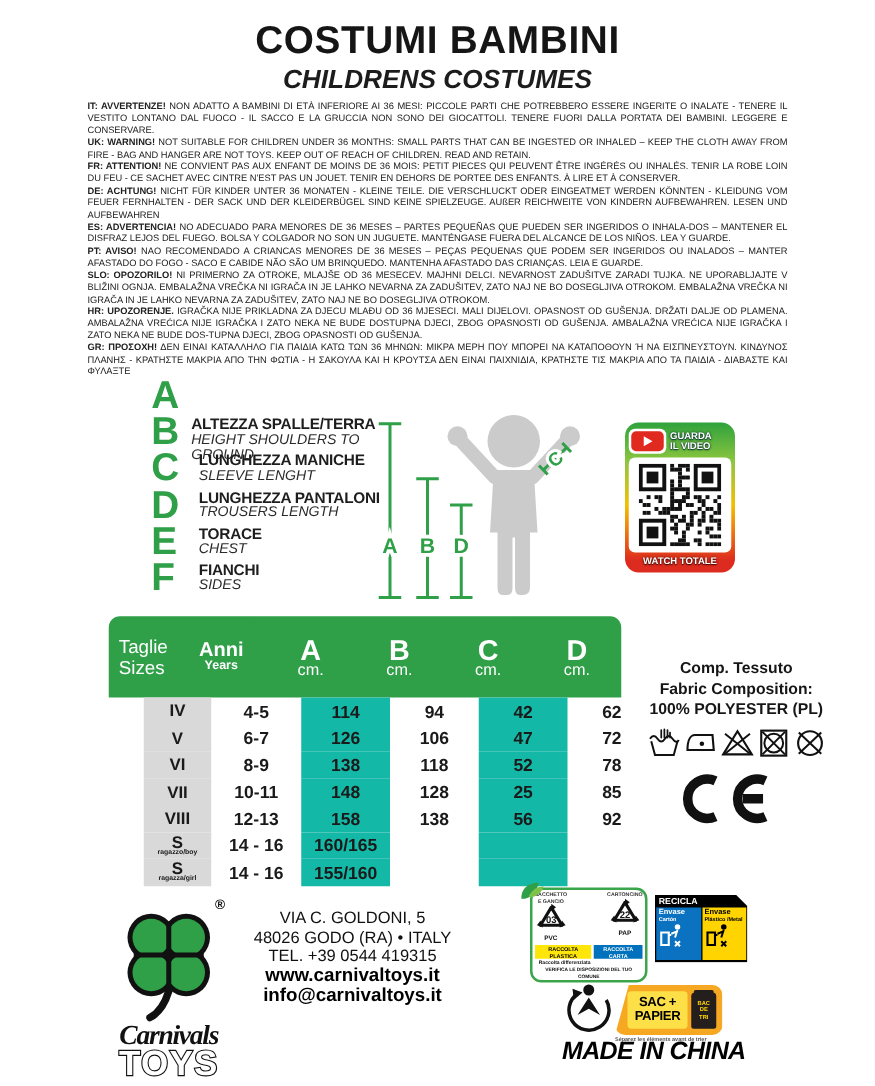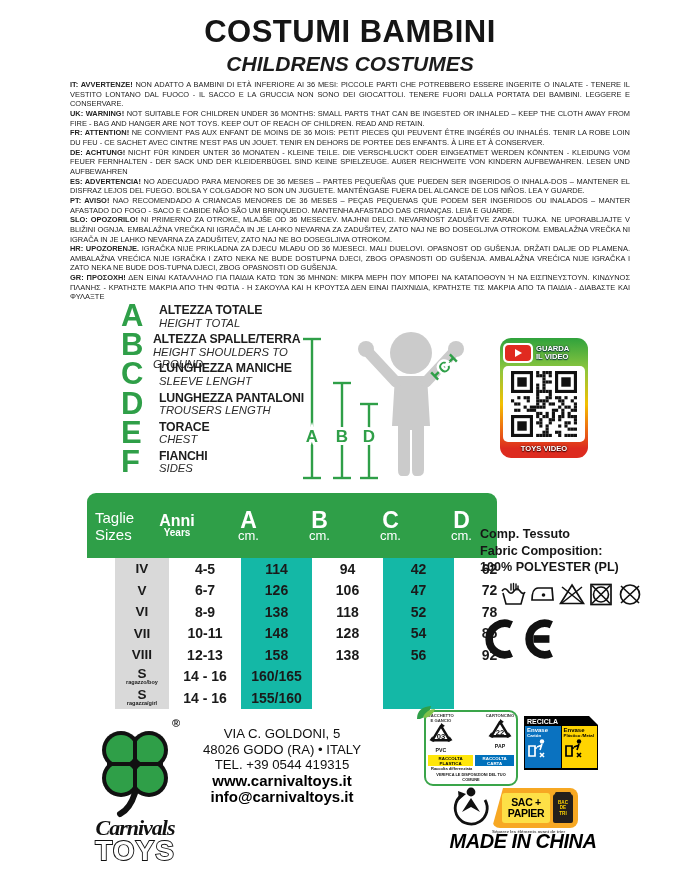--- a/index.html
+++ b/index.html
@@ -48,35 +48,35 @@
   .th-col .unit{font-size:13px;font-weight:500;line-height:12px;}
   .tr{display:grid;grid-template-columns:54px 72px 71px 71px 71px 71px;height:21.5px;
       align-items:center;text-align:center;margin-left:28px;}
   .td{font-size:14px;font-weight:600;height:100%;display:flex;flex-direction:column;
       align-items:center;justify-content:center;color:#1a1a1a;}
   .td .sz{font-size:13.5px;font-weight:800;line-height:11px;}
   .td .szsub{font-size:5.5px;font-weight:700;line-height:6px;}
   .cg1{background:#d9d9d9;}
   .cg2{background:#14b8a6;}
   
-  .comp{position:absolute;left:480px;top:526px;width:182px;}
+  .comp{position:absolute;left:498px;top:526px;width:182px;text-align:center;}
   .comp .cline{font-size:12.6px;font-weight:800;line-height:16.5px;color:#161616;}
   .careicons{display:flex;justify-content:center;gap:3px;margin-top:6px;}
   .cemark{margin-top:11px;margin-right:18px;}
   
   .logo{position:absolute;left:84px;top:713px;}
   .company{position:absolute;left:183px;top:726px;width:198px;text-align:center;}
   .company .cname{font-size:16.5px;font-weight:800;letter-spacing:-.2px;}
   .company .cline{font-size:13.2px;font-weight:500;line-height:15.5px;}
   .company .cbold{font-size:15px;font-weight:800;line-height:16.5px;color:#000;text-decoration:none;display:block;}
   
   .recit{position:absolute;left:424px;top:710px;width:94px;height:76px;border:2px solid #3aa54a;
          border-radius:9px;box-sizing:border-box;padding:2px 2px 1px;text-align:center;}
   .recleaf{position:absolute;left:-11px;top:-9px;}
-  .recrow{display:flex;justify-content:center;gap:32px;}
+  .recrow{display:flex;justify-content:flex-end;gap:32px;}
   .reccol{width:44px;}
   .reclbl{font-size:4.2px;font-weight:700;line-height:4.6px;color:#333;}
   .recmat{font-size:5.2px;font-weight:800;line-height:5px;}
   .recbands{display:flex;gap:2px;margin-top:2px;justify-content:center;}
   .bandy{background:#ffe60a;color:#000;font-size:4.4px;font-weight:800;padding:.5px 1px;}
   .bandb{background:#0071bc;color:#fff;font-size:4.4px;font-weight:800;padding:.5px 1px;}
   .recsub{font-size:4px;font-weight:700;text-align:left;padding-left:3px;line-height:5px;}
   .recfoot{font-size:3.9px;font-weight:800;line-height:5px;margin-top:1px;}
   
   .recicla{position:absolute;left:524px;top:716px;width:74px;height:54px;background:#000;
@@ -123,24 +123,20 @@
     <p><b>ES: ADVERTENCIA!</b> <span>NO ADECUADO PARA MENORES DE 36 MESES – PARTES PEQUEÑAS QUE PUEDEN SER INGERIDOS O INHALA-DOS – MANTENER EL DISFRAZ LEJOS DEL FUEGO. BOLSA Y COLGADOR NO SON UN JUGUETE. MANTÉNGASE FUERA DEL ALCANCE DE LOS NIÑOS. LEA Y GUARDE.</span></p>
     <p><b>PT: AVISO!</b> <span>NAO RECOMENDADO A CRIANCAS MENORES DE 36 MESES – PEÇAS PEQUENAS QUE PODEM SER INGERIDOS OU INALADOS – MANTER AFASTADO DO FOGO - SACO E CABIDE NÃO SÃO UM BRINQUEDO. MANTENHA AFASTADO DAS CRIANÇAS. LEIA E GUARDE.</span></p>
     <p><b>SLO: OPOZORILO!</b> <span>NI PRIMERNO ZA OTROKE, MLAJŠE OD 36 MESECEV. MAJHNI DELCI. NEVARNOST ZADUŠITVE ZARADI TUJKA. NE UPORABLJAJTE V BLIŽINI OGNJA. EMBALAŽNA VREČKA NI IGRAČA IN JE LAHKO NEVARNA ZA ZADUŠITEV, ZATO NAJ NE BO DOSEGLJIVA OTROKOM. EMBALAŽNA VREČKA NI IGRAČA IN JE LAHKO NEVARNA ZA ZADUŠITEV, ZATO NAJ NE BO DOSEGLJIVA OTROKOM.</span></p>
     <p><b>HR: UPOZORENJE.</b> <span>IGRAČKA NIJE PRIKLADNA ZA DJECU MLAĐU OD 36 MJESECI. MALI DIJELOVI. OPASNOST OD GUŠENJA. DRŽATI DALJE OD PLAMENA. AMBALAŽNA VREĆICA NIJE IGRAČKA I ZATO NEKA NE BUDE DOSTUPNA DJECI, ZBOG OPASNOSTI OD GUŠENJA. AMBALAŽNA VREĆICA NIJE IGRAČKA I ZATO NEKA NE BUDE DOS-TUPNA DJECI, ZBOG OPASNOSTI OD GUŠENJA.</span></p>
     <p><b>GR: ΠΡΟΣΟΧΗ!</b> <span>ΔΕΝ ΕΙΝΑΙ ΚΑΤΑΛΛΗΛΟ ΓΙΑ ΠΑΙΔΙΑ ΚΑΤΩ ΤΩΝ 36 ΜΗΝΩΝ: ΜΙΚΡΑ ΜΕΡΗ ΠΟΥ ΜΠΟΡΕΙ ΝΑ ΚΑΤΑΠΟΘΟΥΝ Ή ΝΑ ΕΙΣΠΝΕΥΣΤΟΥΝ. ΚΙΝΔΥΝΟΣ ΠΛΑΝΗΣ - ΚΡΑΤΗΣΤΕ ΜΑΚΡΙΑ ΑΠΟ ΤΗΝ ΦΩΤΙΑ - Η ΣΑΚΟΥΛΑ ΚΑΙ Η ΚΡΟΥΤΣΑ ΔΕΝ ΕΙΝΑΙ ΠΑΙΧΝΙΔΙΑ, ΚΡΑΤΗΣΤΕ ΤΙΣ ΜΑΚΡΙΑ ΑΠΟ ΤΑ ΠΑΙΔΙΑ - ΔΙΑΒΑΣΤΕ ΚΑΙ ΦΥΛΑΞΤΕ</span></p>
   </div>
 
   <div class="legend">
     <div class="lrow">
         <div class="lletter">A</div>
-        <div class="ltxt">
-          <div class="lit">ALTEZZA TOTALE</div>
-          <div class="len">HEIGHT TOTAL</div>
-        </div>
       </div>
     <div class="lrow">
         <div class="lletter">B</div>
         <div class="ltxt">
           <div class="lit">ALTEZZA SPALLE/TERRA</div>
           <div class="len">HEIGHT SHOULDERS TO GROUND</div>
         </div>
       </div>
     <div class="lrow">
         <div class="lletter">C</div>
@@ -339,21 +335,21 @@
           <rect x="3.142857142857143" y="3.142857142857143" width="15.714285714285714" height="15.714285714285714" fill="#fff"></rect>
           <rect x="6.285714285714286" y="6.285714285714286" width="9.428571428571429" height="9.428571428571429" fill="#111"></rect>
           <rect x="44" y="0" width="22" height="22" fill="#111"></rect>
           <rect x="47.14285714285714" y="3.142857142857143" width="15.714285714285714" height="15.714285714285714" fill="#fff"></rect>
           <rect x="50.285714285714285" y="6.285714285714286" width="9.428571428571429" height="9.428571428571429" fill="#111"></rect>
           <rect x="0" y="44" width="22" height="22" fill="#111"></rect>
           <rect x="3.142857142857143" y="47.14285714285714" width="15.714285714285714" height="15.714285714285714" fill="#fff"></rect>
           <rect x="6.285714285714286" y="50.285714285714285" width="9.428571428571429" height="9.428571428571429" fill="#111"></rect>
         </svg>
     </div>
-    <div class="vbottom">TOYS VIDEO</div>
+    <div class="vbottom">WATCH TOTALE</div>
   </div>
 
   <div class="stable">
     <div class="thead">
       <div class="th-sizes">
           <div>Taglie</div>
           <div>Sizes</div>
         </div>
       <div class="th-anni">
           <div class="a1">Anni</div>
@@ -407,21 +403,21 @@
           <div class="td cg2">52</div>
           <div class="td">78</div>
         </div>
       <div class="tr">
           <div class="td cg1">
             <span class="sz">VII</span>
           </div>
           <div class="td">10-11</div>
           <div class="td cg2">148</div>
           <div class="td">128</div>
-          <div class="td cg2">54</div>
+          <div class="td cg2">25</div>
           <div class="td">85</div>
         </div>
       <div class="tr">
           <div class="td cg1">
             <span class="sz">VIII</span>
           </div>
           <div class="td">12-13</div>
           <div class="td cg2">158</div>
           <div class="td">138</div>
           <div class="td cg2">56</div>

